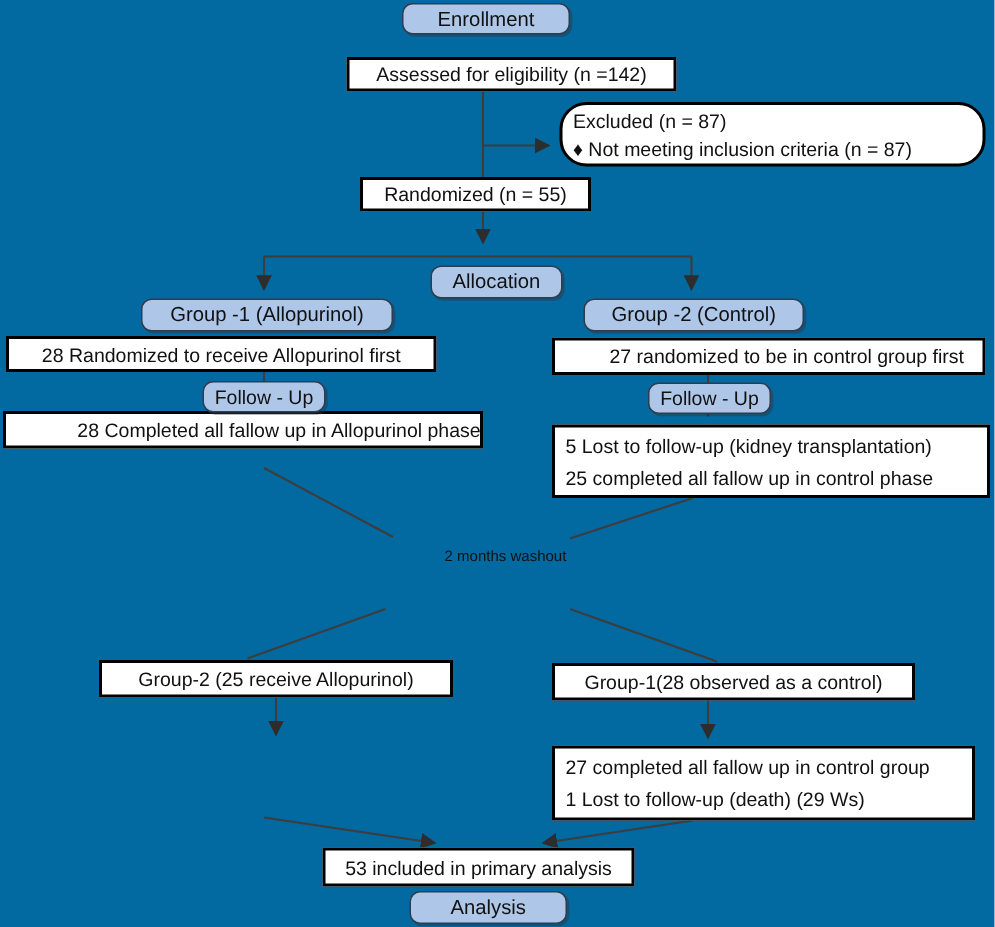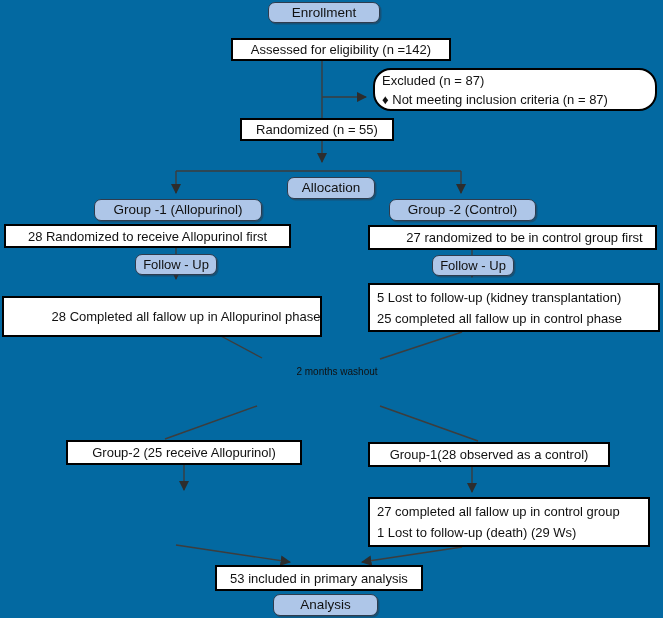--- a/index.html
+++ b/index.html
@@ -70,21 +70,21 @@
     <div>Excluded (n = 87)</div>
     <div>♦ Not meeting inclusion criteria (n = 87)</div>
   </div>
 
   <div class="wbox center" style="left:240px; top:118px; width:154px; height:23px;">Randomized (n = 55)</div>
 
   <div class="wbox center" style="left:4px; top:224px; width:287px; height:24px;">28 Randomized to receive Allopurinol first</div>
 
   <div class="wbox center" style="left:368px; top:225px; width:289px; height:25px;padding-left:24px;">27 randomized to be in control group first</div>
 
-  <div class="wbox center" style="left:2px; top:296px; width:320px; height:41px;padding-left:48px;">28 Completed all fallow up in Allopurinol phase</div>
+  <div class="wbox center" style="left:2px; top:274px; width:320px; height:25px;padding-left:48px;">28 Completed all fallow up in Allopurinol phase</div>
 
   <div class="wbox lines" style="left:368px; top:283px; width:292px; height:49px;">
     <div>5 Lost to follow-up (kidney transplantation)</div>
     <div>25 completed all fallow up in control phase</div>
   </div>
 
   <div class="washout" style="left:227px; top:362px; width:220px;">
     <div>2 months washout</div>
   </div>
 

